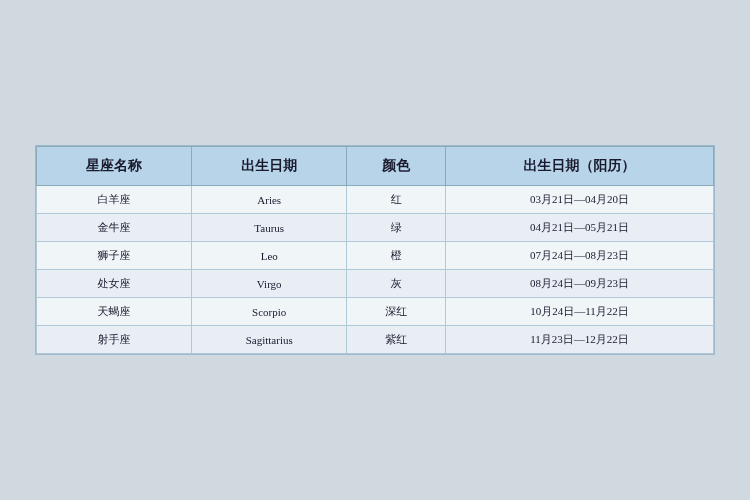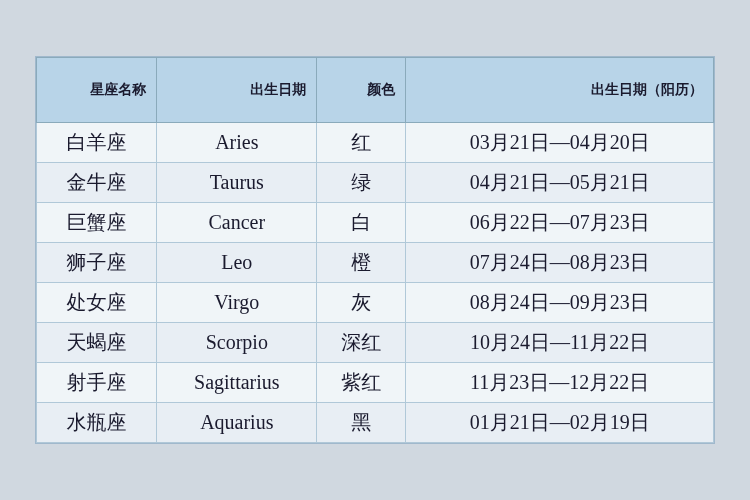--- a/index.html
+++ b/index.html
@@ -29,41 +29,41 @@
       width: 100%;
       border-collapse: collapse;
     }
 
     thead tr {
       background-color: #b8d4e8;
     }
 
     thead th {
       border: 1px solid #8aaabb;
-      padding: 23px 10px;
-      text-align: right;
+      padding: 10px 10px;
+      text-align: center;
       font-weight: bold;
       color: #1a1a2e;
       font-size: 14px;
     }
 
     tbody tr {
       background-color: #f0f5f8;
     }
 
     tbody tr:nth-child(even) {
       background-color: #e8eef4;
     }
 
     tbody td {
       border: 1px solid #b0c8d8;
       padding: 6px 8px;
       text-align: center;
       color: #1a1a2e;
-      font-size: 20px;
+      font-size: 11px;
     }
 
     tbody td:first-child {
       font-weight: normal;
     }
   </style>
 </head>
 <body>
 
 <div class="table-container">
@@ -83,26 +83,20 @@
           <td>红</td>
           <td>03月21日—04月20日</td>
         </tr>
         <tr>
           <td>金牛座</td>
           <td>Taurus</td>
           <td>绿</td>
           <td>04月21日—05月21日</td>
         </tr>
         <tr>
-          <td>巨蟹座</td>
-          <td>Cancer</td>
-          <td>白</td>
-          <td>06月22日—07月23日</td>
-        </tr>
-        <tr>
           <td>狮子座</td>
           <td>Leo</td>
           <td>橙</td>
           <td>07月24日—08月23日</td>
         </tr>
         <tr>
           <td>处女座</td>
           <td>Virgo</td>
           <td>灰</td>
           <td>08月24日—09月23日</td>
@@ -112,21 +106,15 @@
           <td>Scorpio</td>
           <td>深红</td>
           <td>10月24日—11月22日</td>
         </tr>
         <tr>
           <td>射手座</td>
           <td>Sagittarius</td>
           <td>紫红</td>
           <td>11月23日—12月22日</td>
         </tr>
-        <tr>
-          <td>水瓶座</td>
-          <td>Aquarius</td>
-          <td>黑</td>
-          <td>01月21日—02月19日</td>
-        </tr>
       </tbody>
   </table>
 </div>
 
 </body></html>

